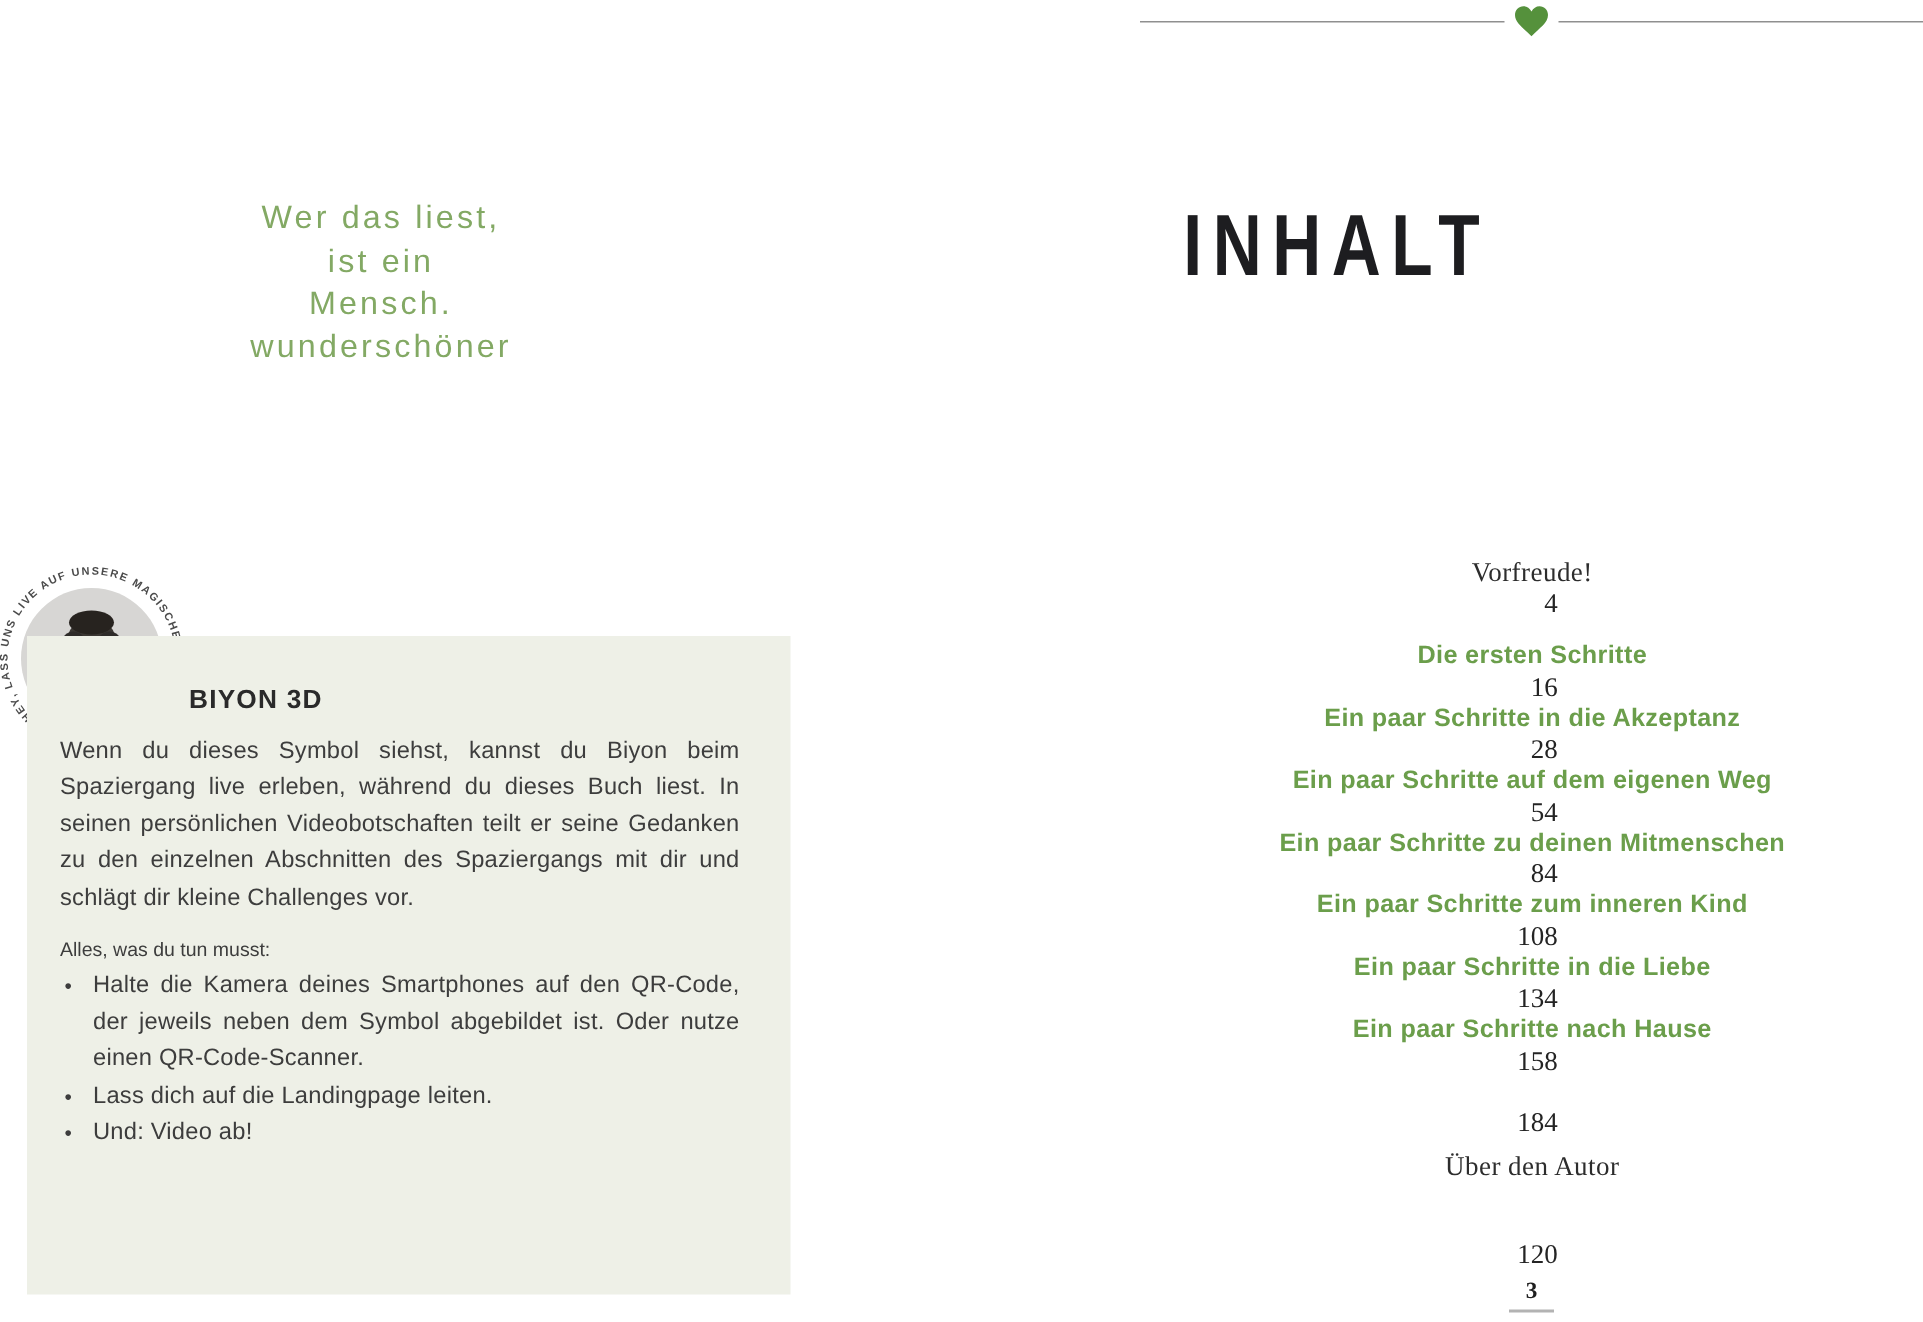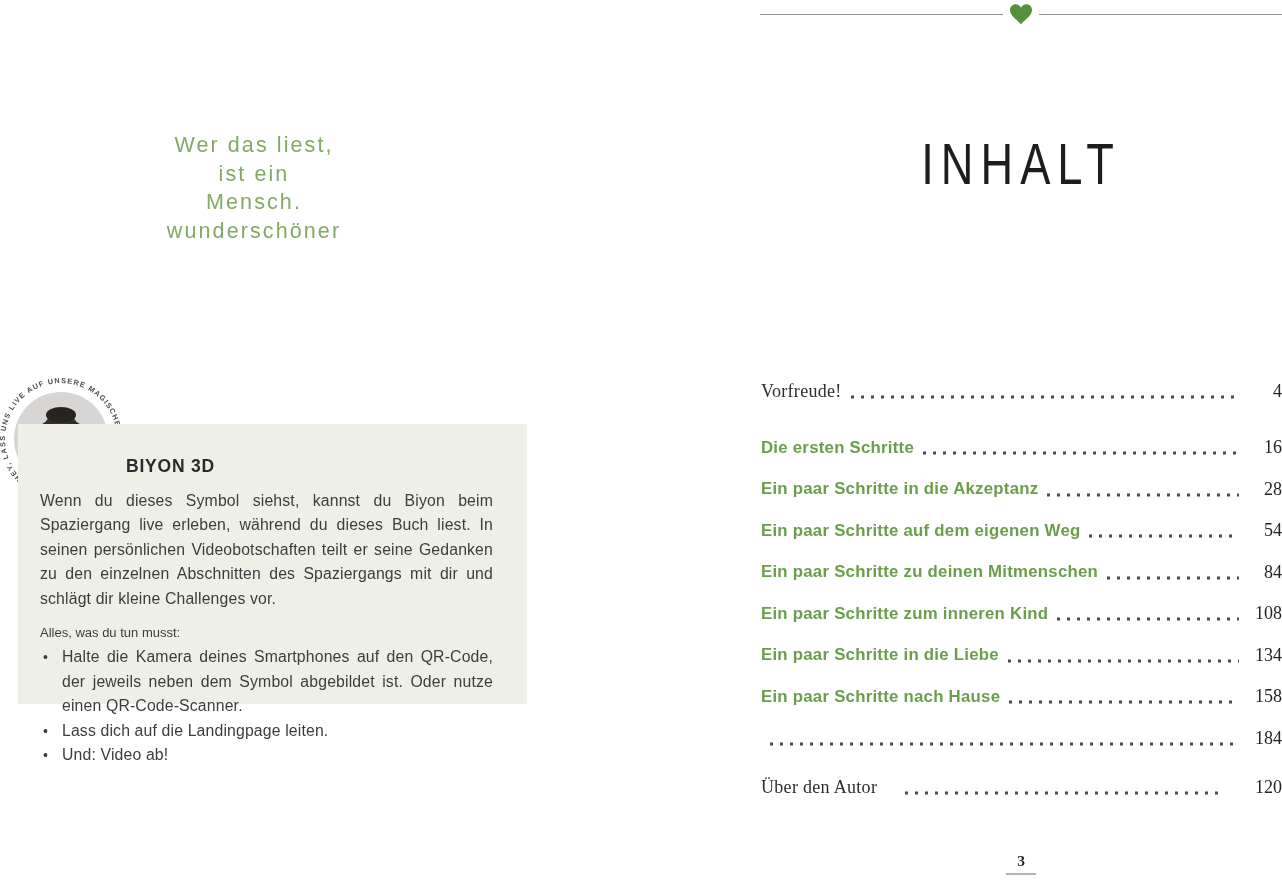--- a/index.html
+++ b/index.html
@@ -18,21 +18,21 @@
   
   .quote{
     position:absolute;left:72px;top:131px;width:364px;text-align:center;
     color:var(--green-quote);font-size:21.5px;line-height:28.6px;
     letter-spacing:2.1px;font-weight:400;
   }
   .badge-svg{position:absolute;left:-5px;top:371px;width:136px;height:136px;}
   .badge-ring{font-family:"Liberation Sans",sans-serif;font-size:7.3px;
     font-weight:600;letter-spacing:1.15px;fill:var(--badge-text);}
   .info-box{
-    position:absolute;left:18px;top:424px;width:509px;height:280px;
+    position:absolute;left:18px;top:424px;width:509px;height:439px;
     background:var(--box-bg);padding:30px 34px 0 22px;color:var(--text-dark);
   }
   .box-heading{
     margin:2px 0 0 86px;font-size:17.5px;font-weight:700;
     letter-spacing:0.8px;color:var(--heading-dark);
   }
   .box-par{
     margin:12px 0 0 0;text-align:justify;font-size:15.8px;line-height:24.4px;
     letter-spacing:0.15px;
   }
@@ -44,30 +44,30 @@
   }
   .bullet-marker{position:absolute;left:3px;top:0;font-size:14px;color:var(--text-dark);}
   
   .top-rule{
     position:absolute;left:760px;right:0;top:3px;height:22px;
     display:flex;align-items:center;
   }
   .top-rule .seg{flex:1;height:0;border-top:1.5px solid var(--rule-gray);}
   .top-rule svg{margin:0 7px;display:block;}
   .page-title{
-    position:absolute;left:760px;width:522px;top:135px;text-align:center;
-    color:var(--title-dark);font-size:58px;line-height:58px;font-weight:400;
+    position:absolute;left:760px;width:522px;top:135px;text-align:left;
+    color:var(--title-dark);font-size:58px;line-height:58px;font-weight:700;
     white-space:nowrap;
   }
   .page-title .stretch{
     display:inline-block;letter-spacing:9px;transform:scaleX(0.78);
     transform-origin:center;
   }
   .toc{position:absolute;left:761px;right:0;top:371px;}
-  .toc-row{display:flex;align-items:center;height:41.5px;}
+  .toc-row{display:flex;align-items:center;height:41.5px;flex-direction:column;}
   .toc-row.gap-after{margin-bottom:14.5px;}
   .toc-row.gap-before{margin-top:8px;gap:19px;}
   .toc-label{white-space:nowrap;}
   .toc-label.green{
     font-weight:700;font-size:16.8px;color:var(--green-toc);letter-spacing:0.25px;
   }
   .toc-label.serif{
     font-family:"Liberation Serif",serif;font-size:18px;color:var(--serif-text);
     letter-spacing:0.3px;
   }

